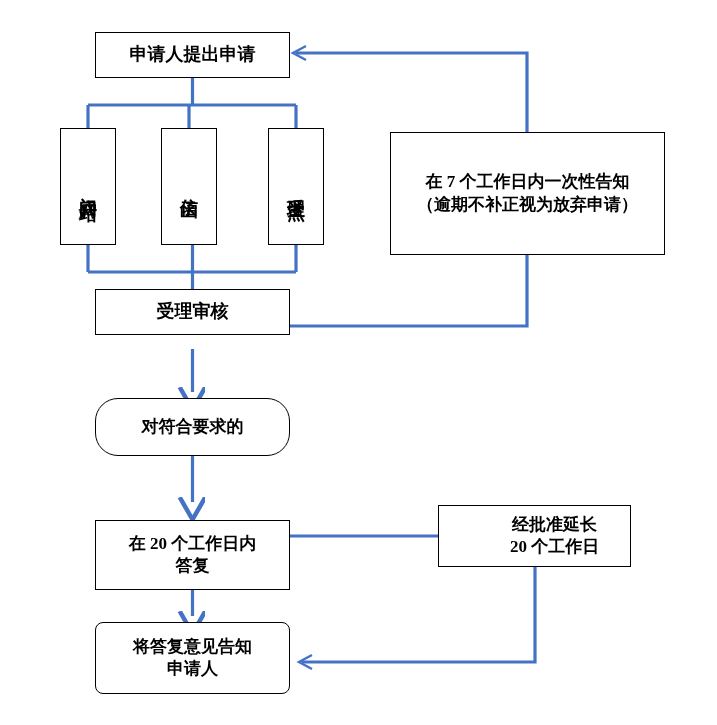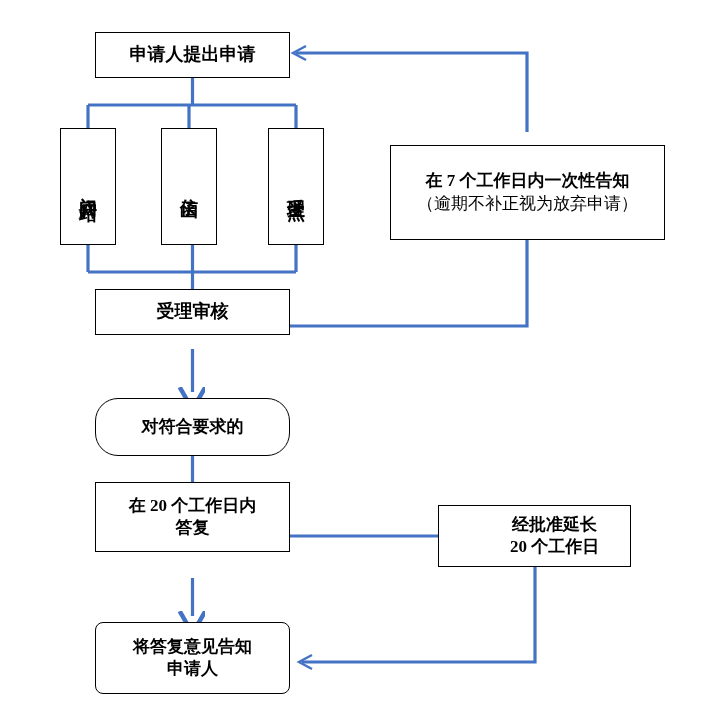--- a/index.html
+++ b/index.html
@@ -35,31 +35,31 @@
   }
   .node .line {
     display: block;
     white-space: nowrap;
     line-height: 1.30;
   }
   .bold {
     font-weight: bold;
   }
   .normal {
-    font-weight: normal;
+    font-weight: bold;
   }
   
   #node-apply        { left: 95px;  top: 32px;  width: 195px; height: 46px;  font-size: 18px; }
   #node-portal       { left: 60px;  top: 128px; width: 56px;  height: 117px; font-size: 18px; }
   #node-letter       { left: 161px; top: 128px; width: 56px;  height: 117px; font-size: 18px; }
   #node-center       { left: 268px; top: 128px; width: 56px;  height: 117px; font-size: 18px; }
-  #node-correction   { left: 390px; top: 132px; width: 275px; height: 95px;  font-size: 17px; margin-top: 13px; }
+  #node-correction   { left: 390px; top: 132px; width: 275px; height: 123px;  font-size: 17px; }
   #node-review       { left: 95px;  top: 289px; width: 195px; height: 46px;  font-size: 18px; }
   #node-continue     { left: 95px;  top: 398px; width: 195px; height: 58px;  font-size: 17px; border-radius: 23px; }
-  #node-reply        { left: 95px;  top: 482px; width: 195px; height: 70px;  font-size: 17px; }
+  #node-reply        { left: 95px;  top: 520px; width: 195px; height: 70px;  font-size: 17px; }
   #node-extend       { left: 438px; top: 505px; width: 193px; height: 62px;  font-size: 17px; padding-left: 40px; }
   #node-notify       { left: 95px;  top: 622px; width: 195px; height: 72px;  font-size: 17px; border-radius: 8px; }
   
   .vertical .line {
     writing-mode: vertical-rl;
     text-orientation: upright;
     letter-spacing: 2px;
     line-height: 1;
   }
 </style>

